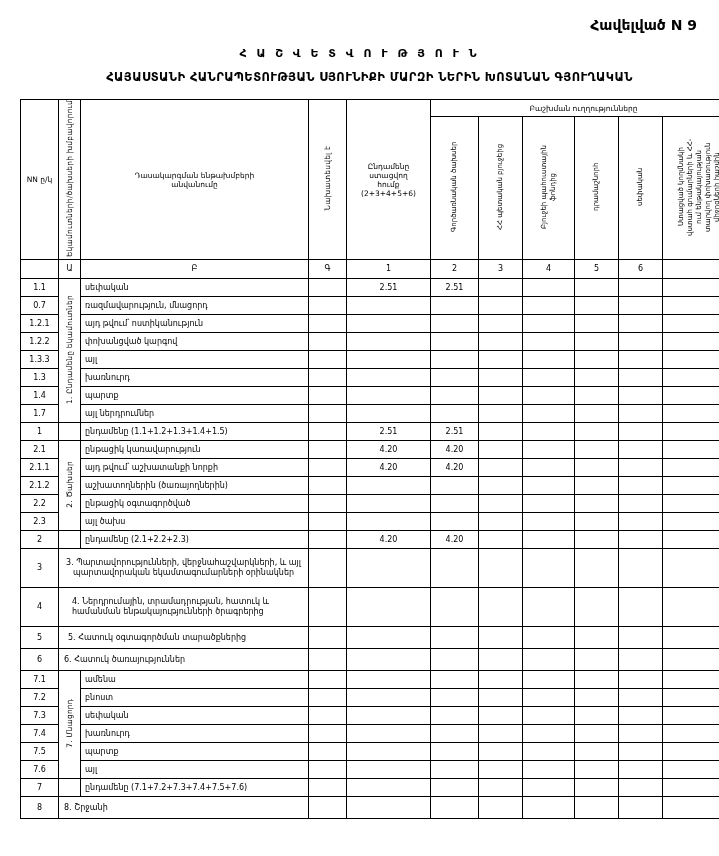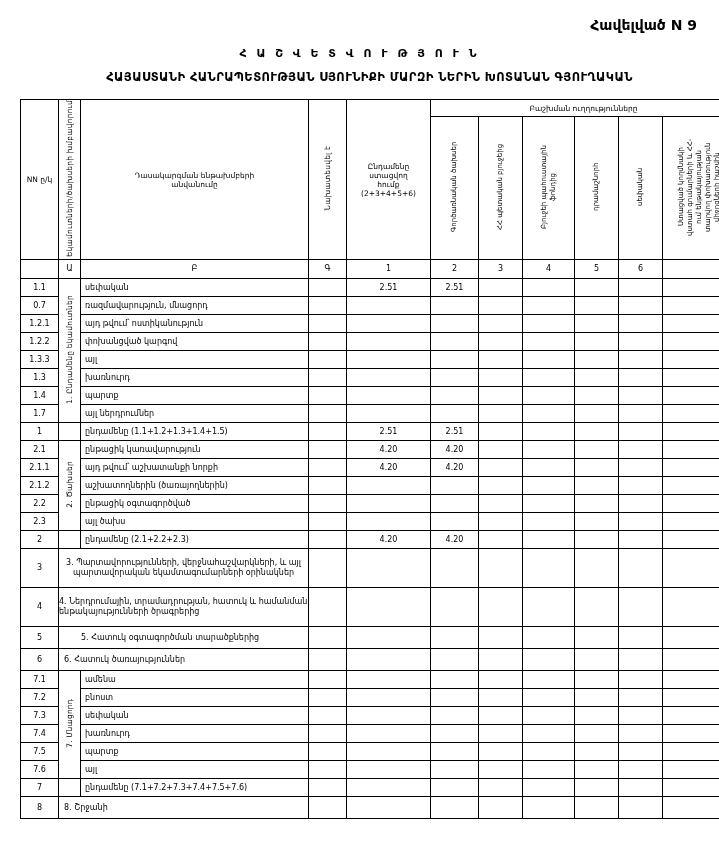--- a/index.html
+++ b/index.html
@@ -354,33 +354,33 @@
       <td></td>
       <td></td>
       <td></td>
       <td></td>
       <td></td>
       <td></td>
       <td></td>
     </tr>
     <tr class="tallrow">
       <td>4</td>
-      <td colspan="2" class="left" style="padding:2px 0;">4. Ներդրումային, տրամադրության, հատուկ և համանման ենթակայությունների ծրագրերից</td>
+      <td colspan="2" class="left" style="padding:2px 13px;">4. Ներդրումային, տրամադրության, հատուկ և համանման ենթակայությունների ծրագրերից</td>
       <td></td>
       <td></td>
       <td></td>
       <td></td>
       <td></td>
       <td></td>
       <td></td>
       <td></td>
     </tr>
     <tr class="row">
       <td>5</td>
-      <td colspan="2" class="left" style="padding:2px 22px;">5. Հատուկ օգտագործման տարածքներից</td>
+      <td colspan="2" class="left" style="padding:2px 9px;">5. Հատուկ օգտագործման տարածքներից</td>
       <td></td>
       <td></td>
       <td></td>
       <td></td>
       <td></td>
       <td></td>
       <td></td>
       <td></td>
     </tr>
     <tr class="row">

